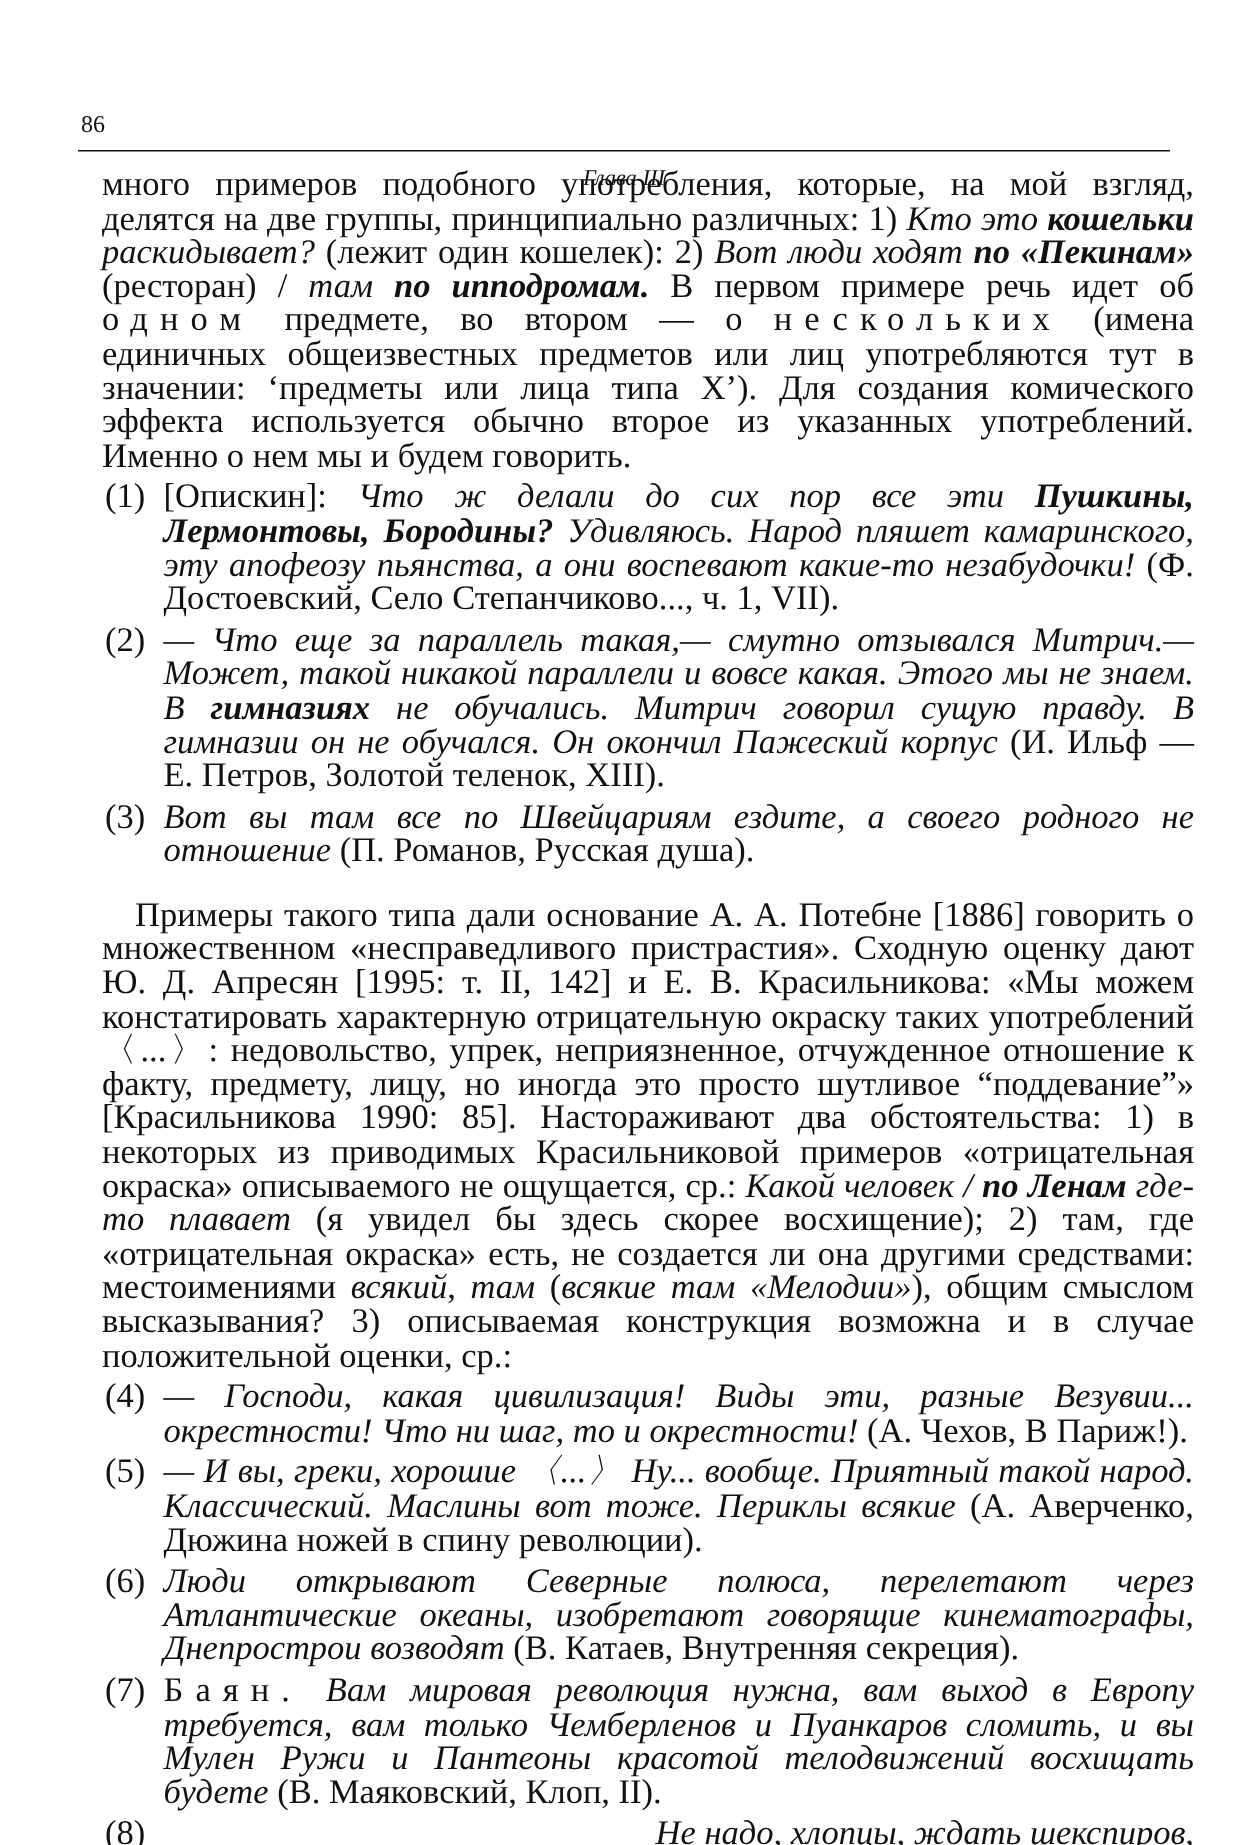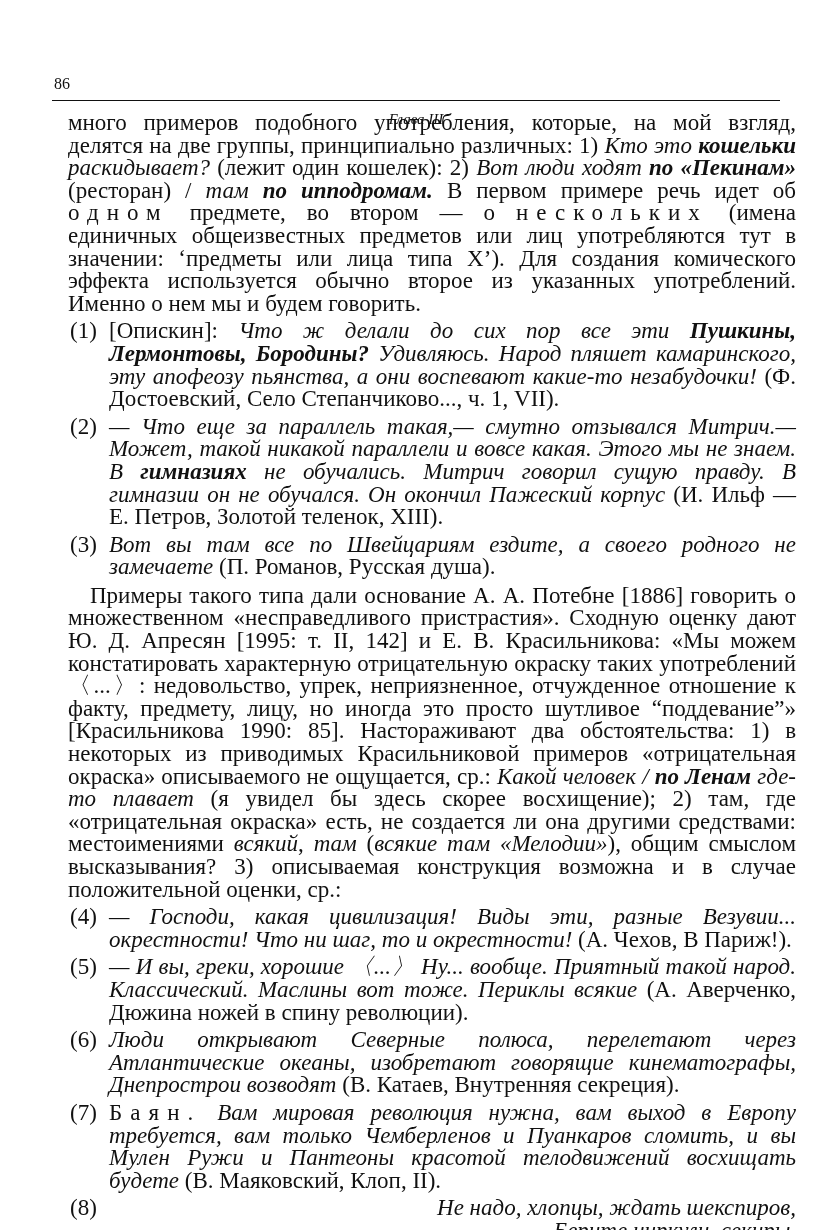--- a/index.html
+++ b/index.html
@@ -15,21 +15,21 @@
   .rule { position: absolute; top: 100px; left: 0; width: 728px; height: 0; border-top: 1.5px solid #111; }
   .body { position: absolute; top: 112px; left: 16px; width: 728px; font-size: 23px; line-height: 22.6px; text-align: justify; }
   p { margin: 0; }
   .indent { text-indent: 22px; }
   .sp { letter-spacing: 0.35em; }
   i { font-style: italic; }
   b { font-weight: bold; }
   .ex { position: relative; padding-left: 41px; margin-top: 5px; }
   .ex-num { position: absolute; left: 2px; top: 0; }
   .ex-body { text-align: justify; }
-  .after-ex { margin-top: 6px; }
+  .after-ex { margin-top: 20px; }
   .poem { padding-left: 197px; text-align: right; }
   .poem div { white-space: nowrap; }
 </style>
 </head>
 <body>
 
 <div class="page">
   <div class="running-head">
     <span class="page-number">86</span>
     <span class="chapter-title">Глава III</span>
@@ -42,21 +42,21 @@
     <div class="ex">
       <span class="ex-num">(1)</span>
       <div class="ex-body"><span>[Опискин]: </span><i>Что ж делали до сих пор все эти </i><i><b>Пушкины, Лермонтовы, Бородины?</b></i><i> Удивляюсь. Народ пляшет камаринского, эту апофеозу пьянства, а они воспевают какие-то незабудочки!</i><span> (Ф. Достоевский, Село Степанчиково..., ч. 1, VII).</span></div>
     </div>
     <div class="ex">
       <span class="ex-num">(2)</span>
       <div class="ex-body"><i>— Что еще за параллель такая,— смутно отзывался Митрич.— Может, такой никакой параллели и вовсе какая. Этого мы не знаем. В </i><i><b>гимназиях</b></i><i> не обучались. Митрич говорил сущую правду. В гимназии он не обучался. Он окончил Пажеский корпус</i><span> (И. Ильф — Е. Петров, Золотой теленок, XIII).</span></div>
     </div>
     <div class="ex">
       <span class="ex-num">(3)</span>
-      <div class="ex-body"><i>Вот вы там все по Швейцариям ездите, а своего родного не замечаете</i><span> (П. Романов, Русская душа).</span></div>
+      <div class="ex-body"><i>Вот вы там все по Швейцариям ездите, а своего родного не отношение</i><span> (П. Романов, Русская душа).</span></div>
     </div>
 
     <p class="indent after-ex"><span>Примеры такого типа дали основание А. А. Потебне [1886] говорить о множественном «несправедливого пристрастия». Сходную оценку дают Ю. Д. Апресян [1995: т. II, 142] и Е. В. Красильникова: «Мы можем констатировать характерную отрицательную окраску таких употреблений 〈...〉: недовольство, упрек, неприязненное, отчужденное отношение к факту, предмету, лицу, но иногда это просто шутливое “поддевание”» [Красильникова 1990: 85]. Настораживают два обстоятельства: 1) в некоторых из приводимых Красильниковой примеров «отрицательная окраска» описываемого не ощущается, ср.: </span><i>Какой человек / </i><i><b>по Ленам</b></i><i> где-то плавает</i><span> (я увидел бы здесь скорее восхищение); 2) там, где «отрицательная окраска» есть, не создается ли она другими средствами: местоимениями </span><i>всякий</i><span>, </span><i>там</i><span> (</span><i>всякие там «Мелодии»</i><span>), общим смыслом высказывания? 3) описываемая конструкция возможна и в случае положительной оценки, ср.:</span></p>
 
     <div class="ex">
       <span class="ex-num">(4)</span>
       <div class="ex-body"><i>— Господи, какая цивилизация! Виды эти, разные Везувии... окрестности! Что ни шаг, то и окрестности!</i><span> (А. Чехов, В Париж!).</span></div>
     </div>
     <div class="ex">
       <span class="ex-num">(5)</span>

